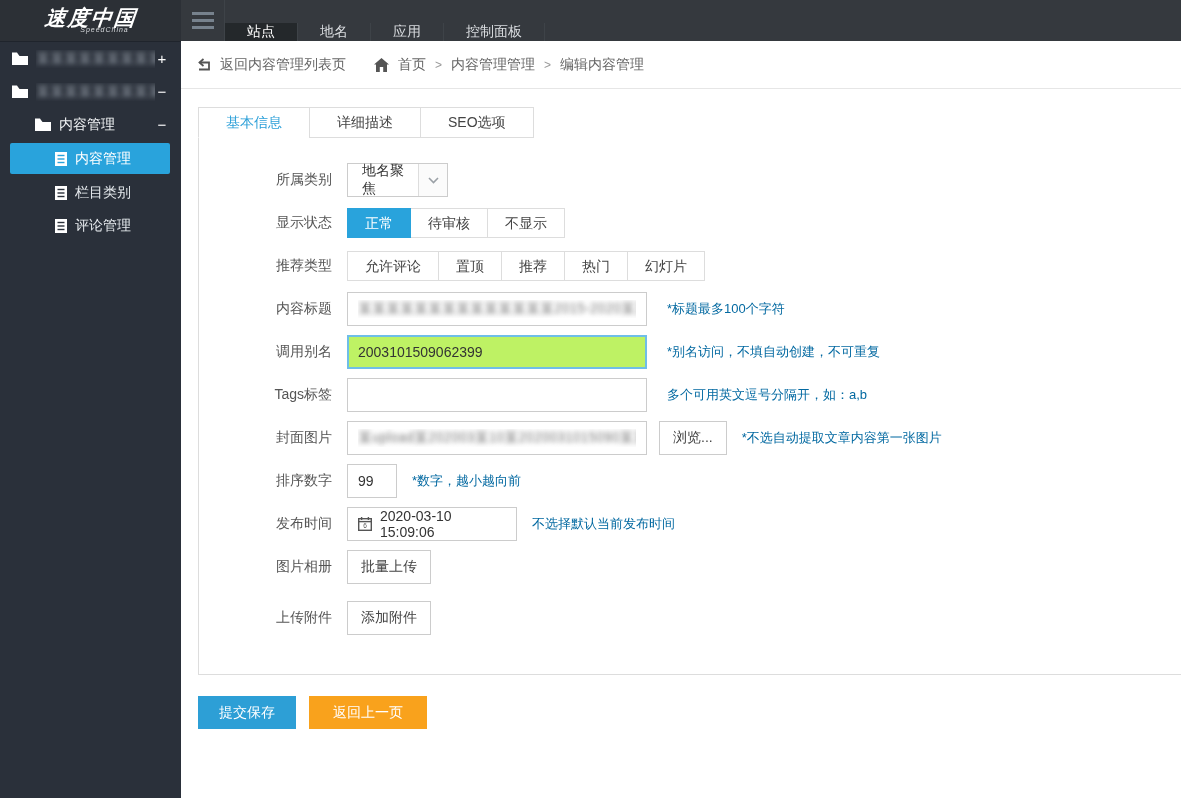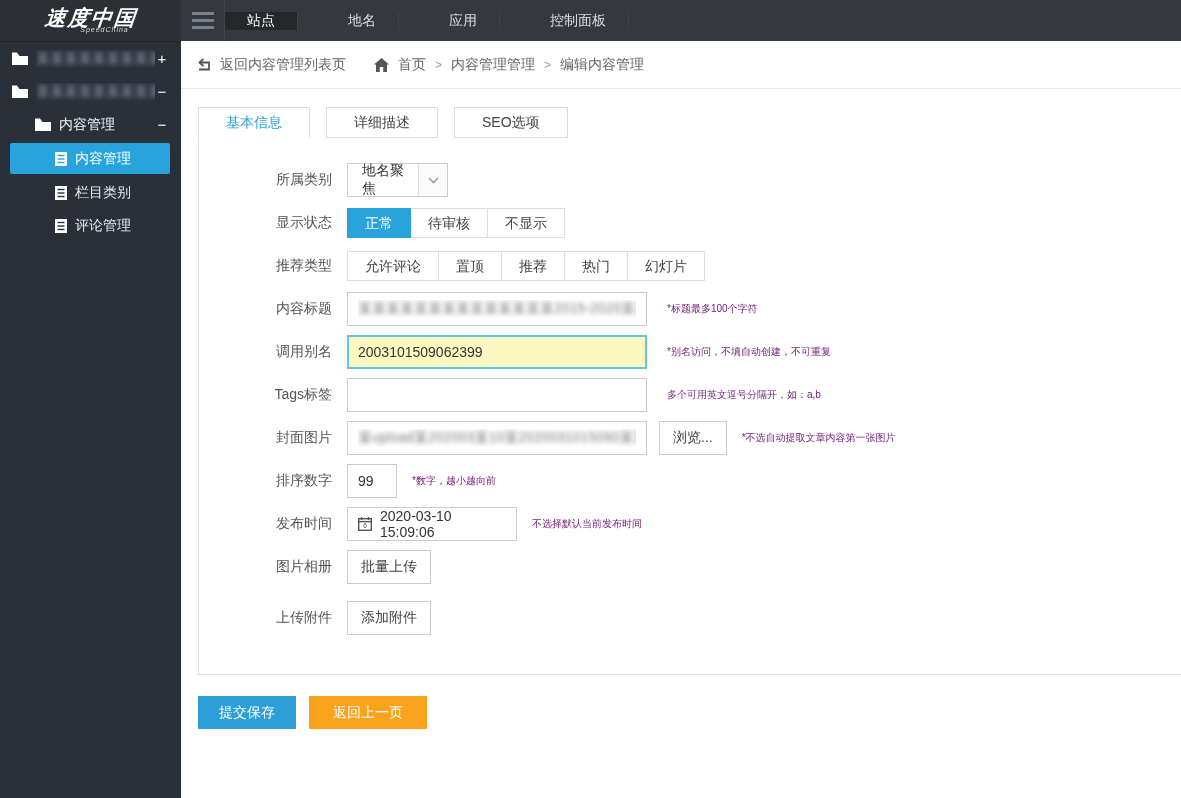--- a/index.html
+++ b/index.html
@@ -11,21 +11,21 @@
     background:#35393E; display:flex; align-items:stretch; }
   .logo { width:181px; height:41px; background:#2C3036; display:flex;
     flex-direction:column; align-items:center; justify-content:center; cursor:pointer; }
   .logo-title { color:#fff; font-size:21px; font-weight:bold; font-style:italic;
     letter-spacing:2px; line-height:20px; transform:skewX(-6deg); }
   .logo-sub { color:#d8dbde; font-size:7px; font-style:italic; letter-spacing:1px;
     margin-top:-2px; align-self:center; padding-left:28px; }
   .hamburger { width:44px; display:flex; flex-direction:column; justify-content:center;
     align-items:center; gap:4px; cursor:pointer; border-right:1px solid #3E4348; }
   .hamburger i { display:block; width:22px; height:3px; background:#77828D; }
-  .top-tabs { display:flex; align-items:center;gap:28px; }
+  .top-tabs { display:flex; align-items:flex-end; }
   .top-tab { display:flex; align-items:center; justify-content:center; padding:0 22px;
     color:#DADDE0; font-size:14px; cursor:pointer; border-right:1px solid #3E4348; }
   .top-tab.active { background:#24282B; color:#fff; }
 
   
   .sidebar { position:absolute; left:0; top:41px; width:181px; height:757px;
     background:#2A303A; color:#E6EAEE; font-size:14px; }
   .side-header { height:47px; display:flex; align-items:center; justify-content:space-between;
     padding:0 16px; cursor:pointer; color:#EDF0F3; }
   .side-divider { border-top:1px solid #1F242C; }
@@ -44,38 +44,38 @@
   .main { position:absolute; left:181px; top:41px; width:1000px; height:757px; background:#fff; }
   .breadcrumb-bar { height:48px; border-bottom:1px solid #E6E6E6; display:flex;
     align-items:center; padding:0 17px; font-size:14px; color:#666; }
   .back-link { display:flex; align-items:center; gap:7px; cursor:pointer; color:#666; }
   .crumbs { display:flex; align-items:center; gap:9px; margin-left:28px; }
   .crumb { color:#666; cursor:pointer; }
   .crumb-sep { color:#999; font-size:12px; }
   .home-ico { display:flex; align-items:center; }
 
   .content { padding:18px 0 0 17px; }
-  .tabs { display:flex;gap:17px; }
+  .tabs { display:flex; }
   .tab { height:31px; line-height:29px; padding:0 27px; border:1px solid #DDD;
     margin-left:-1px; font-size:14px; color:#444; cursor:pointer; background:#fff; }
   .tab:first-child { margin-left:0; }
   .tab.active { color:#2A9FD8; border-bottom:1px solid #fff; }
 
   .panel { border-left:1px solid #DDD; border-bottom:1px solid #DDD;
     margin-top:-1px; padding:26px 0 30px 0; width:983px; }
   .row { display:flex; align-items:center; min-height:34px; margin-bottom:9px; }
   .row.gap-lg { margin-top:17px; }
   .flabel { width:148px; text-align:right; padding-right:15px; font-size:14px; color:#555; flex:none; }
-  .hint { font-size:10px; color:#701a75; margin-left:20px; white-space:nowrap; }
+  .hint { font-size:13px; color:#0369a1; margin-left:20px; white-space:nowrap; }
   .hint.near { margin-left:15px; }
 
   .inp { height:34px; border:1px solid #CCC; padding:0 10px; font-size:14px; color:#333;
     font-family:inherit; background:#fff; outline:none; }
   .w300 { width:300px; } .w50 { width:50px; } .w170 { width:170px; }
-  .inp.focused { background:#fef9c3; border:2px solid #6FBEE8; padding:0 9px; }
+  .inp.focused { background:#bef264; border:2px solid #6FBEE8; padding:0 9px; }
   .inp.blur-val { color:transparent; text-shadow:0 0 5px #777; }
 
   .select { display:flex; height:34px; border:1px solid #CCC; cursor:pointer; }
   .select .sel-text { width:70px; display:flex; align-items:center; padding:0 14px;
     font-size:14px; color:#333; }
   .select .sel-arrow { width:29px; background:#FBFBFB; border-left:1px solid #DDD;
     display:flex; align-items:center; justify-content:center; }
 
   .btn-group { display:flex; }
   .gbtn { height:30px; line-height:28px; padding:0 17px; border:1px solid #DDD;

